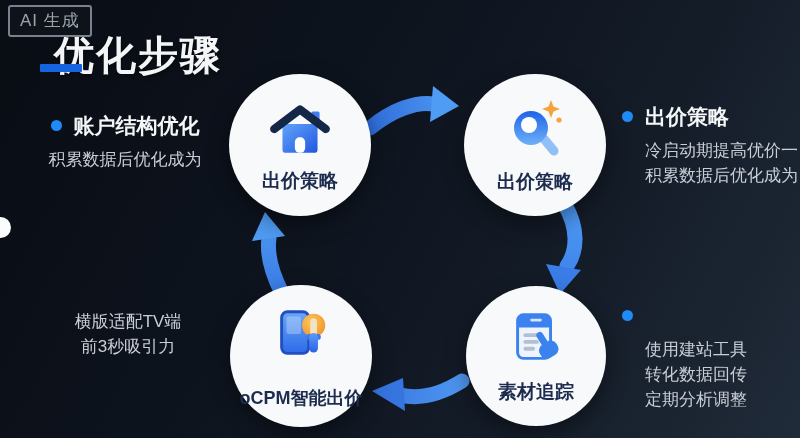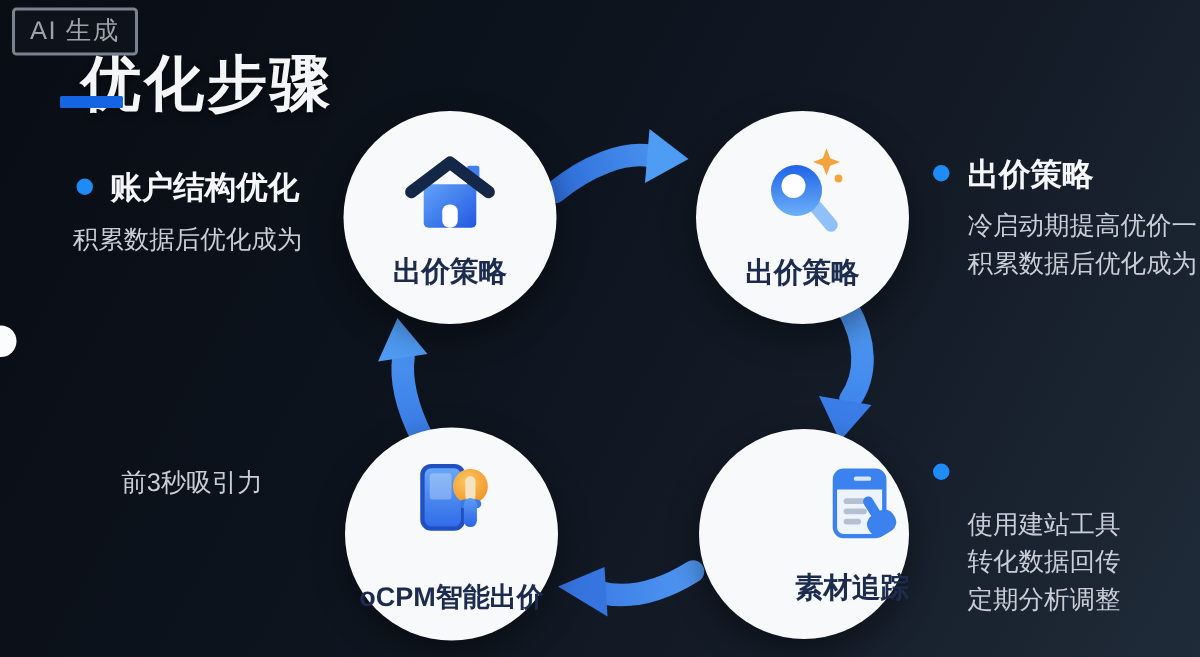--- a/index.html
+++ b/index.html
@@ -26,21 +26,21 @@
     background:#fbfcfe;z-index:1;
   }
   .arrows{position:absolute;left:0;top:0;z-index:1;pointer-events:none;}
   .node{
     position:absolute;border-radius:50%;background:#f7f9fb;z-index:2;
     display:flex;flex-direction:column;align-items:center;justify-content:center;
     box-shadow:0 8px 22px rgba(0,0,0,.4);
   }
   .node-tl{left:229px;top:74px;width:142px;height:142px;}
   .node-tr{left:464px;top:74px;width:142px;height:142px;}
-  .node-br{left:466px;top:286px;width:140px;height:140px;align-items:flex-end;}
+  .node-br{left:466px;top:286px;width:140px;height:140px;}
   .node-bl{left:230px;top:285px;width:142px;height:142px;gap:12px;}
   .node-label{
     margin-top:5px;font-size:19px;font-weight:bold;color:#1d2c4e;white-space:nowrap;
   }
   .node-bl .node-label{font-size:18px;}
   .annotation{position:absolute;z-index:2;}
   .ann-center{text-align:center;width:200px;}
   .ann-left{text-align:left;width:180px;}
   .ann-a{left:25px;top:112px;}
   .ann-b{left:622px;top:103px;}
@@ -210,17 +210,18 @@
     </div>
     <div class="ann-lines">
       <div class="ann-line">使用建站工具</div>
       <div class="ann-line">转化数据回传</div>
       <div class="ann-line">定期分析调整</div>
     </div>
   </div>
 
   <div class="annotation ann-center ann-d">
     <div class="ann-lines">
+      <div class="ann-line">横版适配TV端</div>
       <div class="ann-line">前3秒吸引力</div>
     </div>
   </div>
 
 </div>
 
 </body></html>

